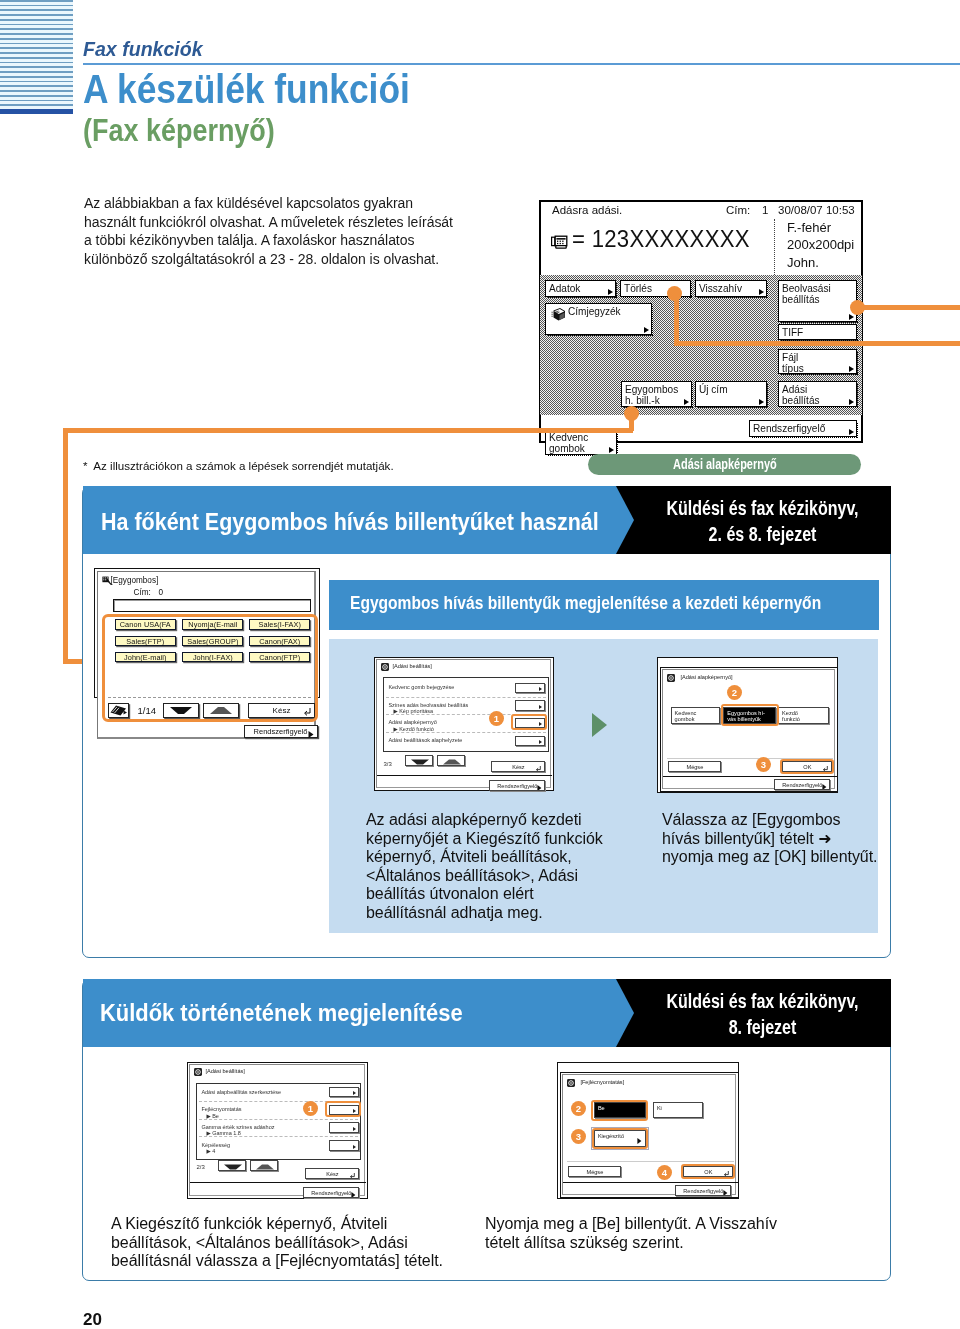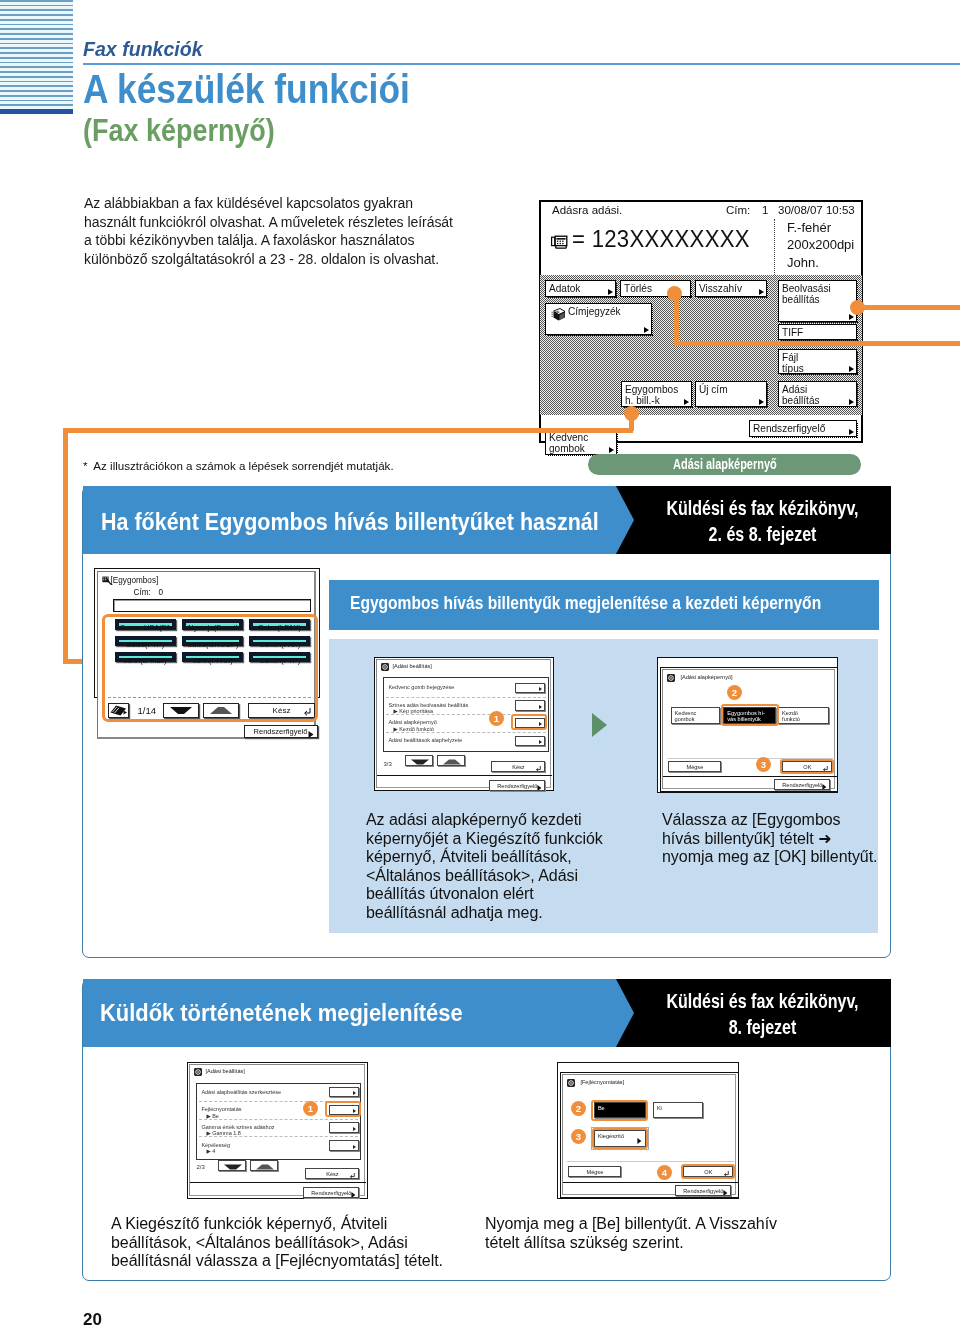--- a/index.html
+++ b/index.html
@@ -102,21 +102,21 @@
   
   #ots{left:94px;top:568px;width:226px;height:130px;background:#fff;border:1.5px solid #111;}
   #ots-inner{position:absolute;left:1.5px;top:1.5px;width:219px;height:168px;border:1px solid #777;
      border-right:2px solid #888;border-bottom:2px solid #888;background:#fff;}
   #ots-title{position:absolute;left:13px;top:4px;font-size:8.2px;color:#111;white-space:nowrap;}
   #ots-tico{position:absolute;left:4px;top:4px;}
   #ots-cim{position:absolute;left:36px;top:16px;font-size:8.2px;color:#111;}
   #ots-cimv{position:absolute;left:61px;top:16px;font-size:8.2px;color:#111;}
   #ots-input{position:absolute;left:15px;top:27px;width:198px;height:13px;border:1px solid #111;background:#fff;
      box-shadow:inset 1px 1px 0 #999;}
-  .okey{position:absolute;width:61px;height:10.5px;border:4px solid #0f172a;background:#5eead4;
+  .okey{position:absolute;width:61px;height:10.5px;border:1px solid #0f172a;background:#fef9c3;
      font-size:7.3px;line-height:9.5px;text-align:center;color:#111;white-space:nowrap;
      box-shadow:1.2px 1.2px 0 #666;letter-spacing:0.1px;}
   #ots-dash{position:absolute;left:10px;top:125px;width:203px;height:0;
      border-top:1px dashed #999;}
   .obtn{position:absolute;border:1px solid #222;background:#fff;box-shadow:1.2px 1.2px 0 #555;
      font-size:8px;text-align:center;color:#111;}
   #ots-page{position:absolute;left:40px;top:133.5px;font-size:9.5px;color:#111;}
   #ots-rendsz{position:absolute;left:146px;top:153px;width:74px;height:13px;font-size:7.5px;}
   #ots-orange{position:absolute;left:4.5px;top:42.5px;width:216px;height:108px;
      border:3.2px solid #ef8f3c;border-radius:6px;pointer-events:none;}

